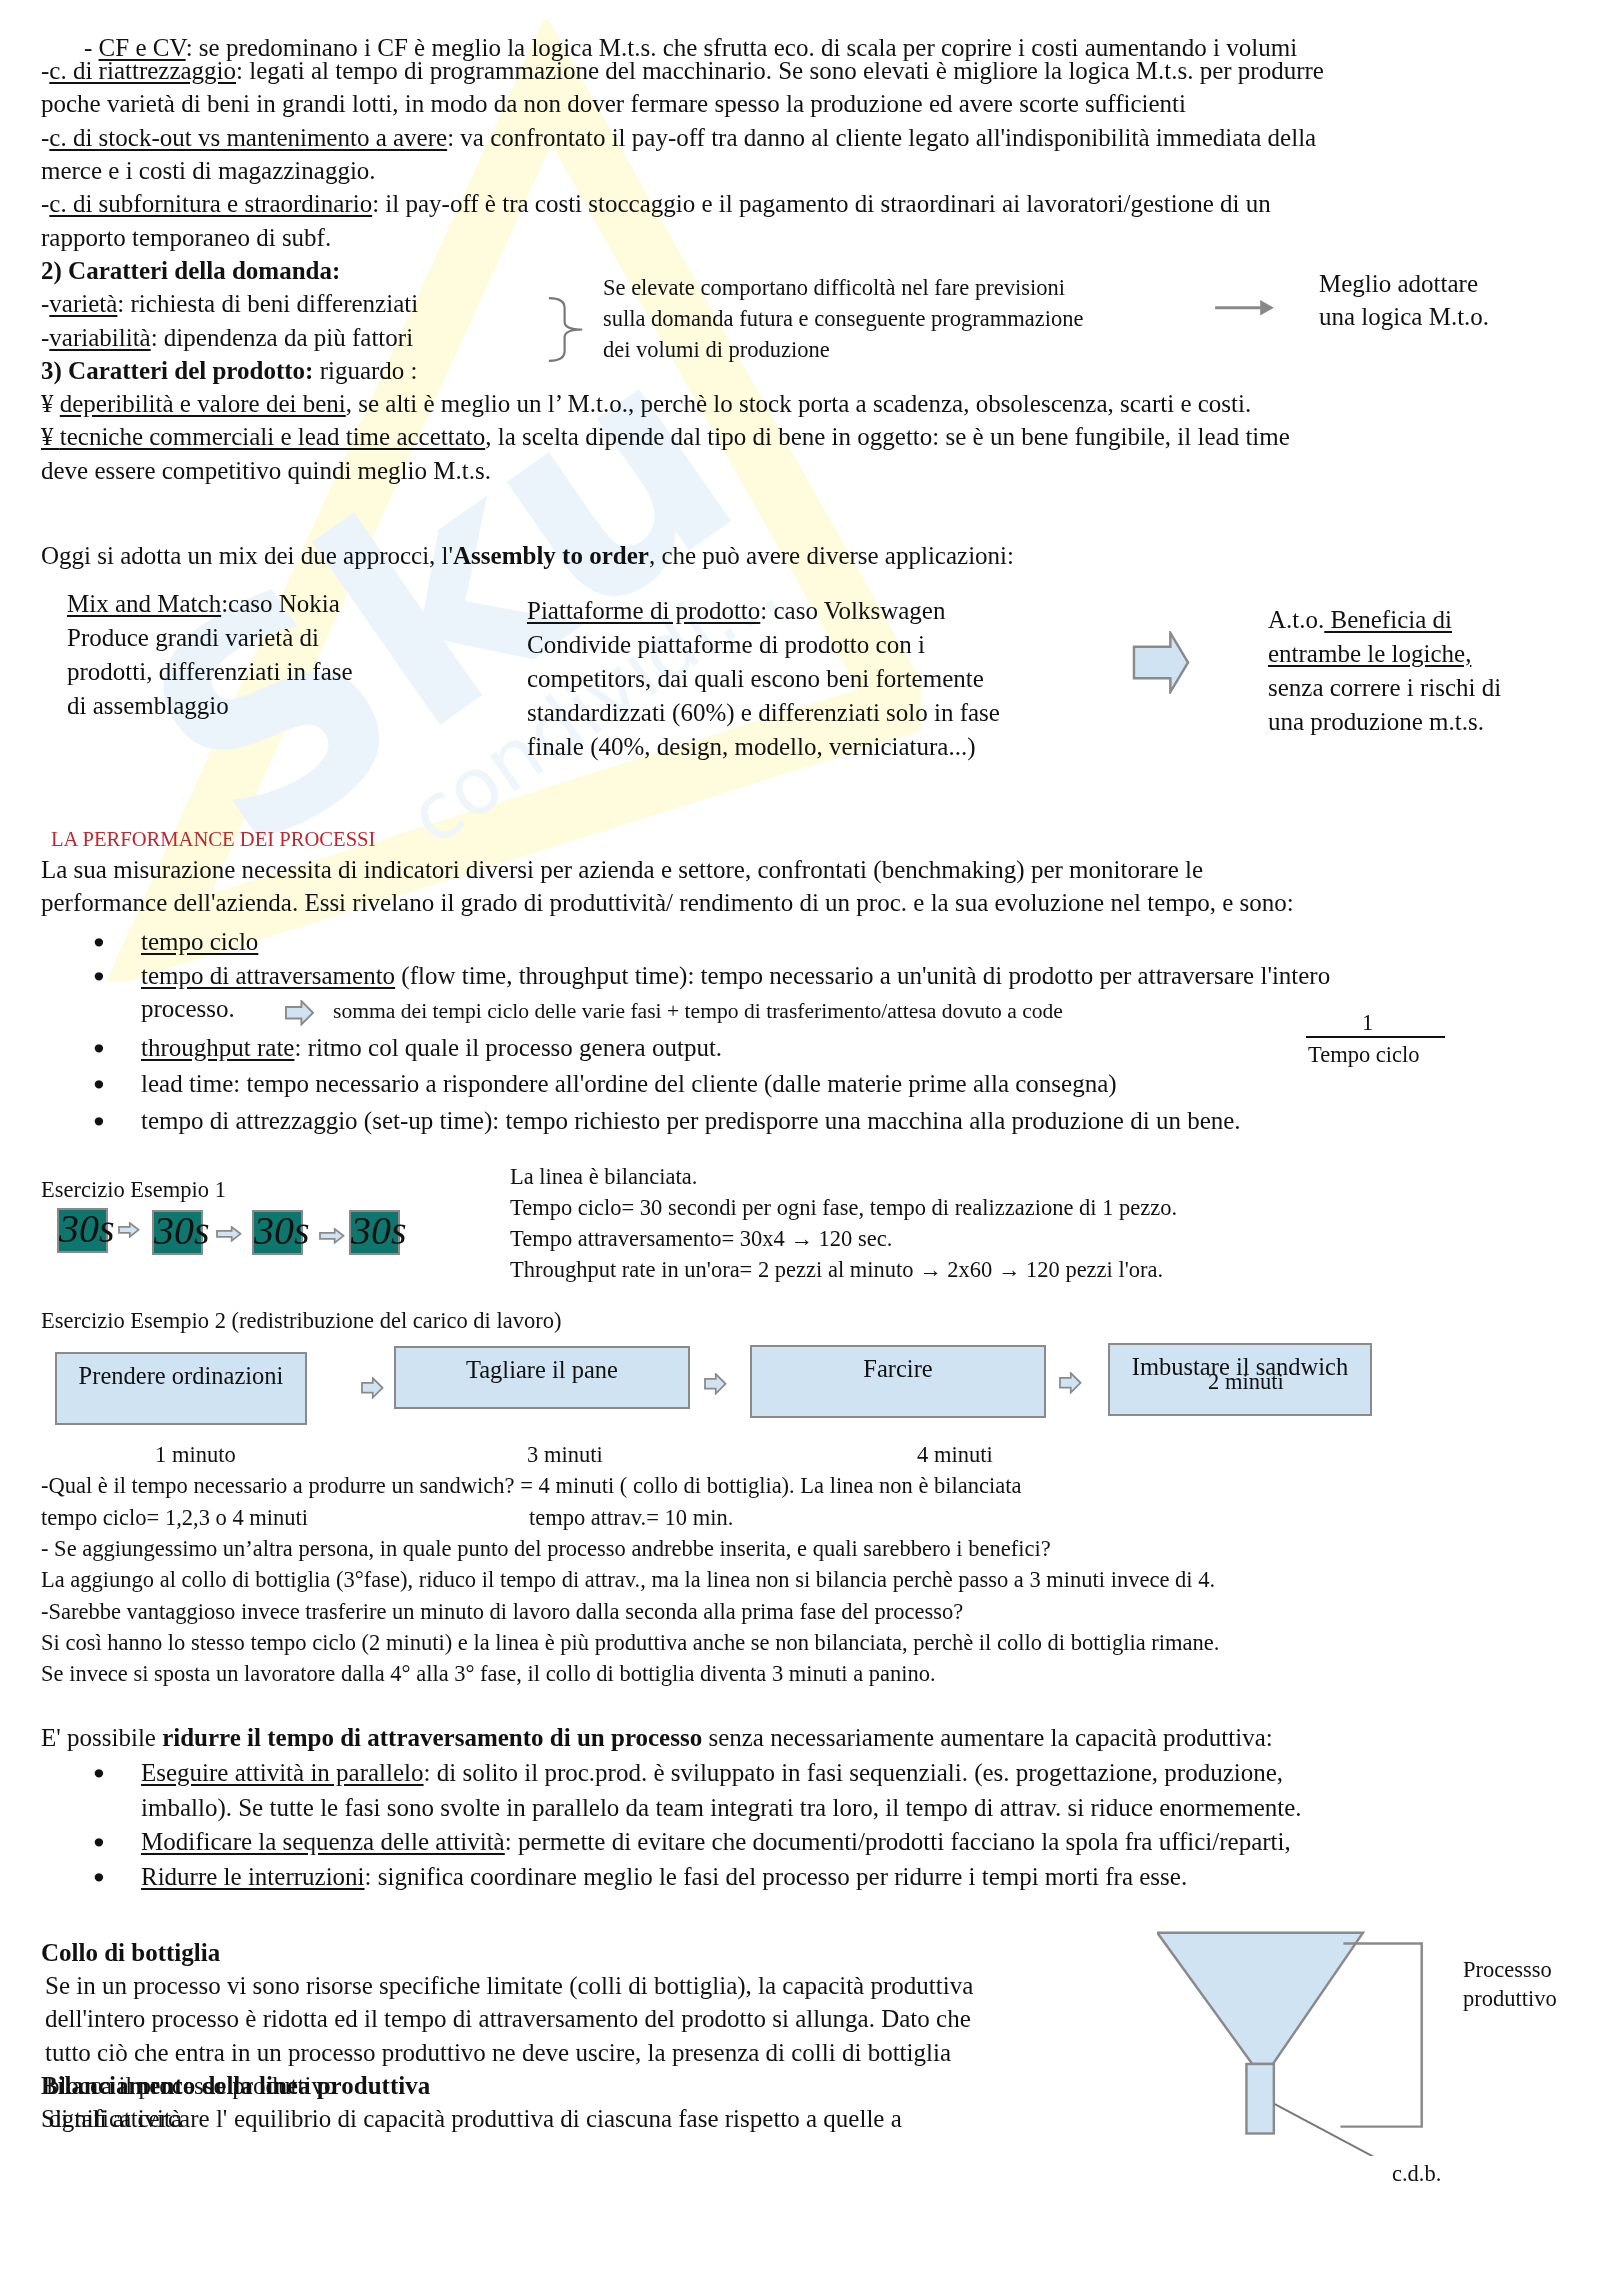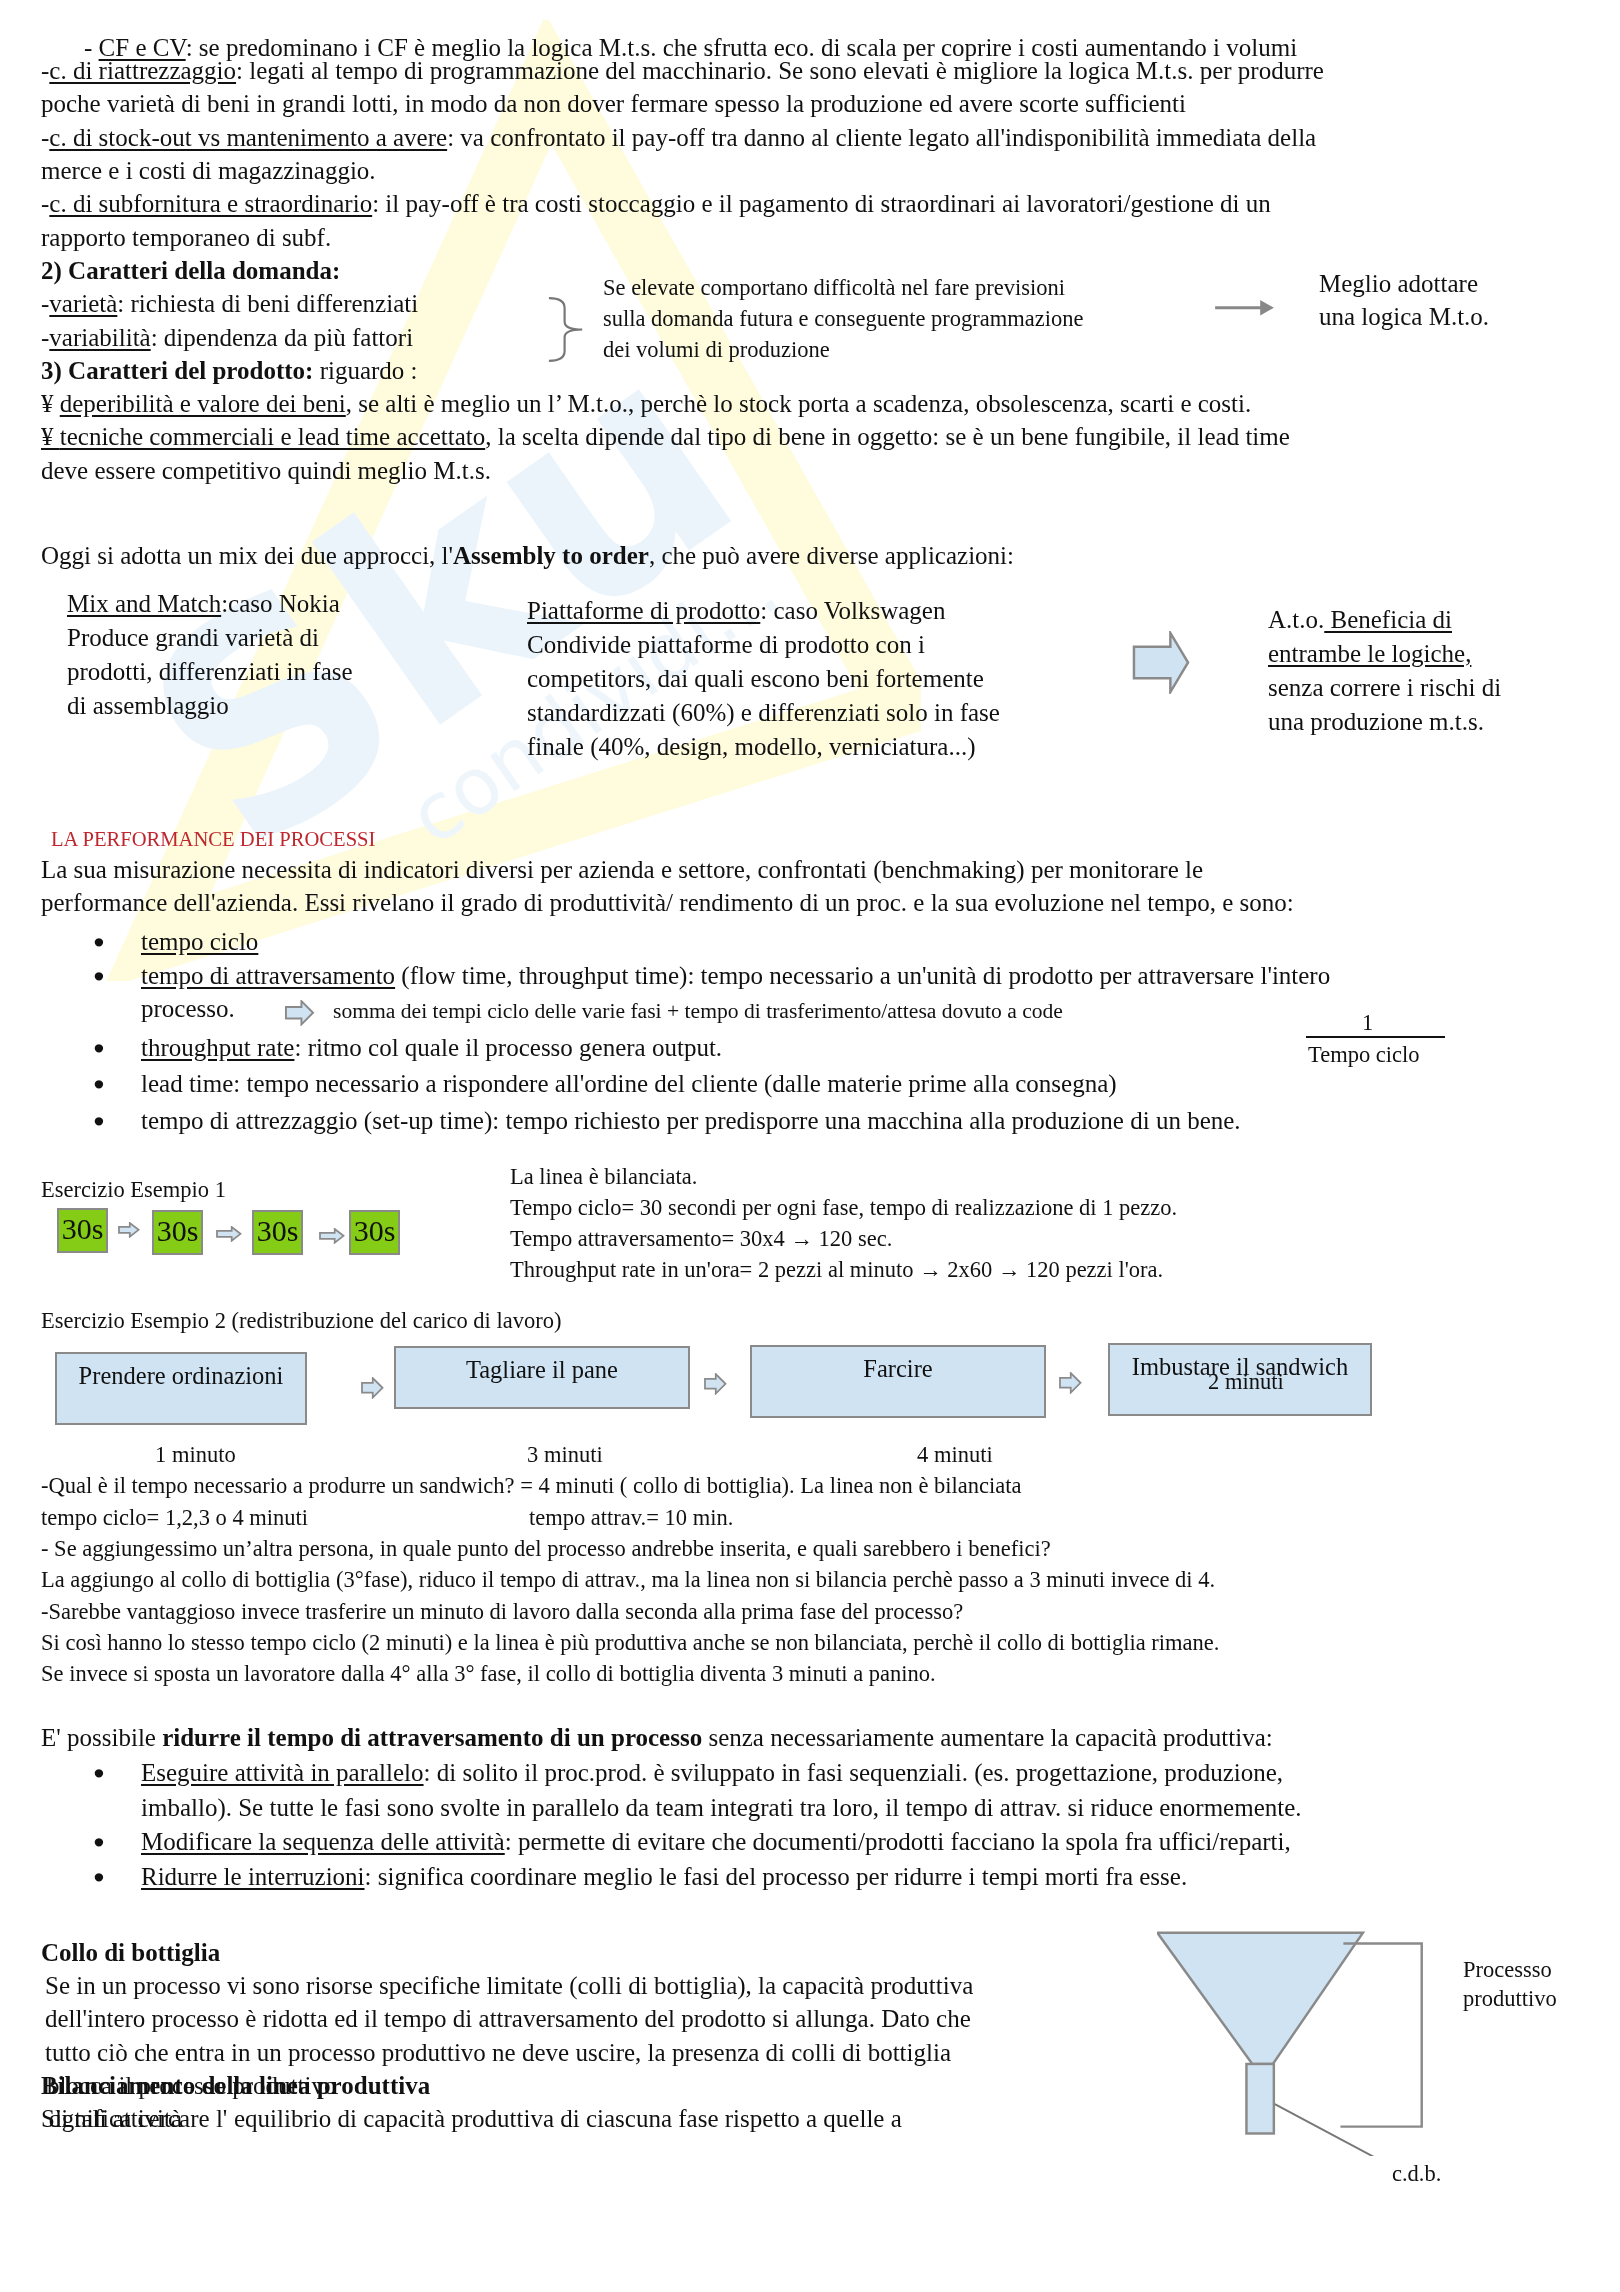--- a/index.html
+++ b/index.html
@@ -16,23 +16,23 @@
   .watermark {
     position:absolute; left:39px; top:19.6px; width:882px; height:961px;
     opacity:0.55; pointer-events:none;
   }
   .box {
     position:absolute; background:#cfe3f3; border:2px solid #8a8a8a;
     border-bottom-width:2.9px; box-sizing:border-box;
     text-align:center; font-size:24.5px; line-height:31px;
   }
   .sbox {
-    position:absolute; background:#84cc16; border:2px solid #8a8a8a;
+    position:absolute; background:#0f766e; border:2px solid #8a8a8a;
     border-bottom-width:2.9px; box-sizing:border-box;
-    font-size:30px; line-height:37px; text-align:center; height:45px;
+    font-size:40px; line-height:37px; text-align:center; height:45px;font-style:italic;
   }
   .bul { position:absolute; left:93px; font-size:19.6px; }
   .overlap { position:absolute; }
   .overlap span { position:absolute; left:0; top:0; white-space:nowrap; }
 </style>
 </head>
 <body>
 
 <svg class="watermark" viewBox="0 0 900 980" style="font-size:25.5px">
   <polygon points="120,940 520,60 880,700" fill="none" stroke="#fff6b0" stroke-width="60" opacity="0.8"></polygon>

